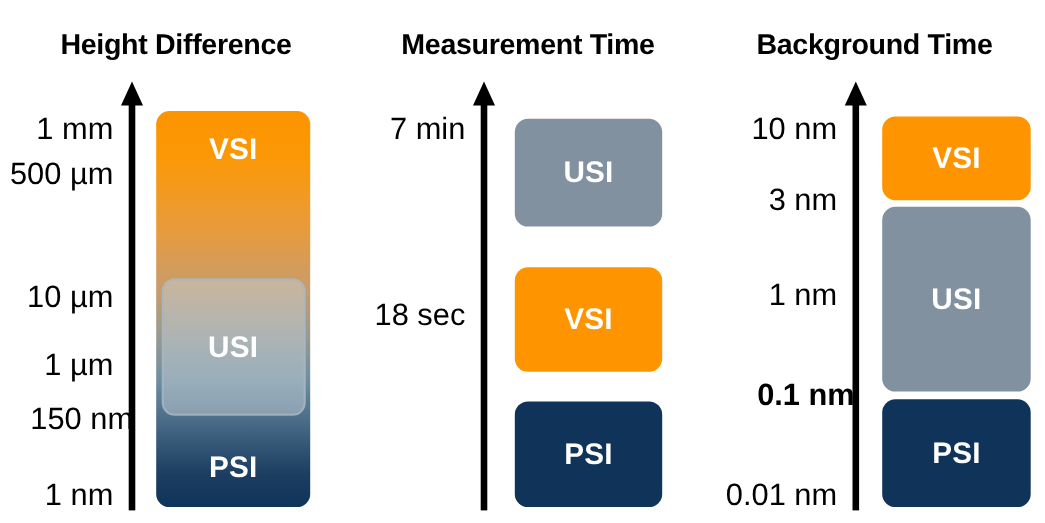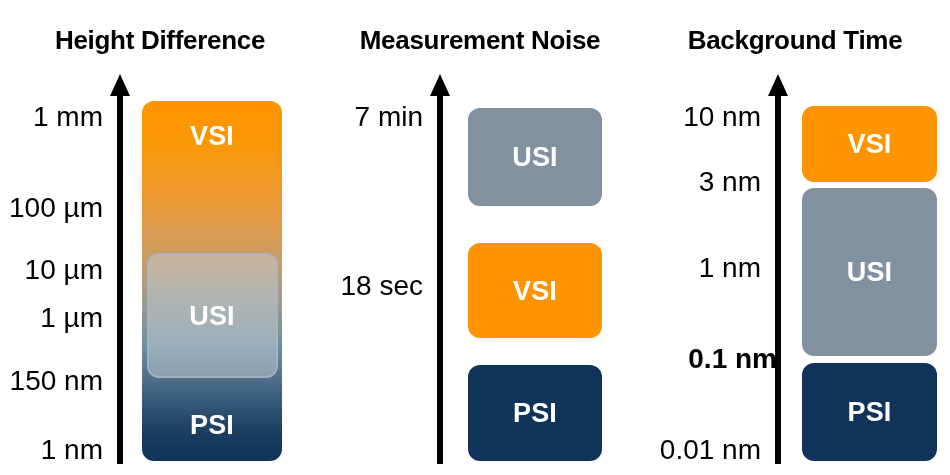--- a/index.html
+++ b/index.html
@@ -120,24 +120,24 @@
   <div class="panel" style="left:0px; width:320px;">
 
     <div class="panel-title">Height Difference</div>
 
     <div class="axis" style="left:110px;">
       <div class="head"></div>
       <div class="shaft"></div>
     </div>
 
     <div class="tick" style="left:0px; width:103px; top:101px;">1 mm</div>
-    <div class="tick" style="left:0px; width:103px; top:192px;">100 µm</div>
+    <div class="tick" style="left:0px; width:103px; top:142px;">500 µm</div>
     <div class="tick" style="left:0px; width:103px; top:254px;">10 µm</div>
-    <div class="tick" style="left:0px; width:103px; top:302px;">1 µm</div>
-    <div class="tick" style="left:0px; width:103px; top:365px;">150 nm</div>
+    <div class="tick" style="left:0px; width:103px; top:316px;">1 µm</div>
+    <div class="tick" style="left:0px; width:103px; top:365px;padding-left:18px;">150 nm</div>
     <div class="tick" style="left:0px; width:103px; top:434px;">1 nm</div>
 
     <div class="grad-bar" style="left:142px; top:85px; width:140px; height:360px;
                 background: linear-gradient(to bottom,
                    #fd9400 0%,
                    #fb9806 12%,
                    #e89b3d 30%,
                    #c79c6b 45%,
                    #9a9b90 56%,
                    #6f8ea1 68%,
@@ -147,21 +147,21 @@
 
     <div class="usi-overlay" style="left:147px; top:237px; width:131px; height:125px;"></div>
 
     <div class="label-float" style="top:120px; left:142px; width:140px;">VSI</div>
     <div class="label-float" style="top:300px; left:142px; width:140px;">USI</div>
     <div class="label-float" style="top:409px; left:142px; width:140px;">PSI</div>
   </div>
 
   <div class="panel" style="left:320px; width:320px;">
 
-    <div class="panel-title">Measurement Noise</div>
+    <div class="panel-title">Measurement Time</div>
 
     <div class="axis" style="left:110px;">
       <div class="head"></div>
       <div class="shaft"></div>
     </div>
 
     <div class="tick" style="left:0px; width:103px; top:101px;">7 min</div>
     <div class="tick" style="left:0px; width:103px; top:270px;">18 sec</div>
 
     <div class="bar" style="left:148px; top:92px; width:134px; height:98px; background:#8191a0;">

